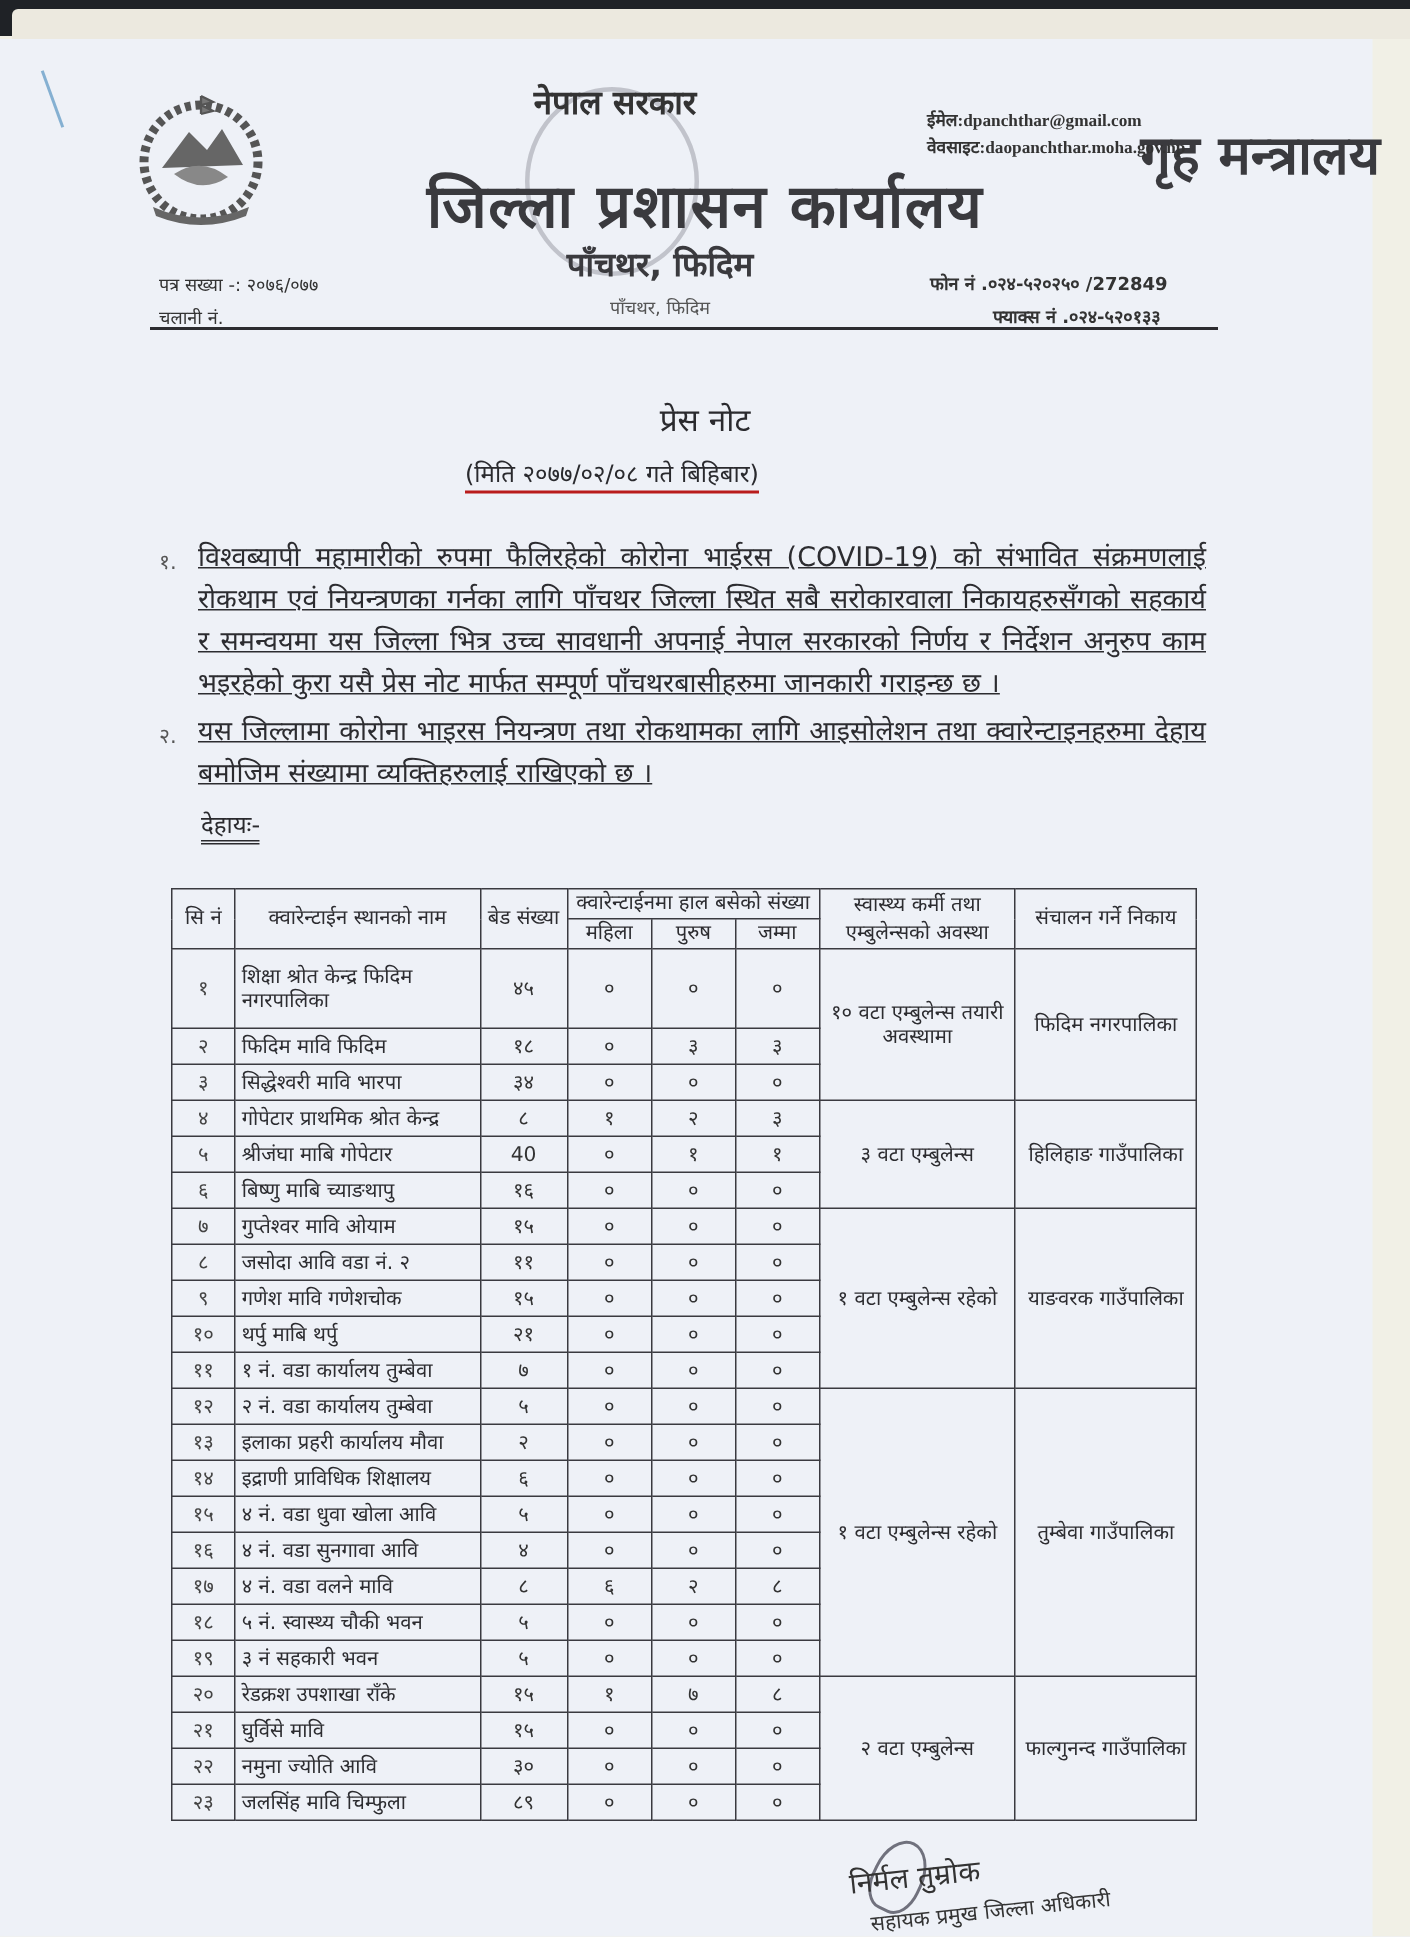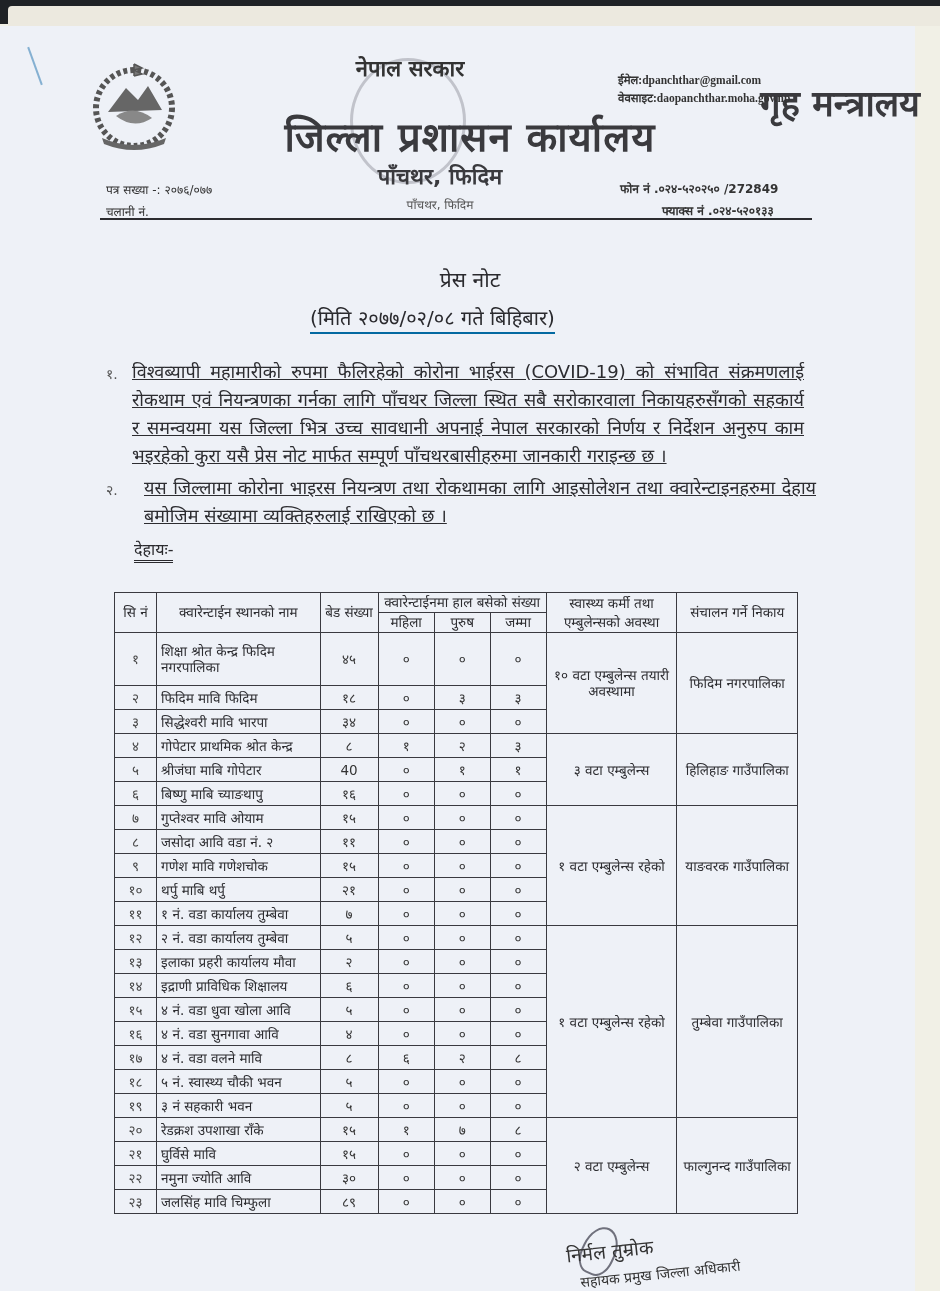--- a/index.html
+++ b/index.html
@@ -21,27 +21,27 @@
   .contact { position:absolute; right:140px; font-family:"Liberation Serif", serif; font-size:11.5px; font-weight:bold; color:#333; text-align:left; }
   .c-email { top:72px; left:618px; }
   .c-web { top:90px; left:618px; }
   .letter-no { position:absolute; left:106px; top:181px; font-size:12px; color:#333; }
   .chalani { position:absolute; left:106px; top:203px; font-size:12px; color:#333; }
   .phone { position:absolute; left:620px; top:180px; font-size:12px; font-weight:bold; color:#333; }
   .fax { position:absolute; left:662px; top:202px; font-size:12px; font-weight:bold; color:#333; }
   .hr-rule { position:absolute; left:100px; top:218px; width:712px; height:2px; background:#2c2c30; }
 
   .title { position:absolute; left:0; width:940px; top:265px; text-align:center; font-size:21px; color:#2a2a2e; }
-  .date { position:absolute; left:310px; top:304px; font-size:20px; color:#2a2a2e; border-bottom:2px solid #0369a1; padding-bottom:1px; }
+  .date { position:absolute; left:310px; top:304px; font-size:16px; color:#2a2a2e; border-bottom:2px solid #b91c1c; padding-bottom:1px; }
 
   .para { position:absolute; left:132px; width:672px; font-size:18px; line-height:28px; color:#2c2c30; text-align:justify;text-decoration:underline; }
   .para-num { position:absolute; left:106px; font-size:14px; color:#555; }
   .p1 { top:358px; }
   .p1n { top:364px; }
-  .p2 { top:474px;margin-left:12px; }
+  .p2 { top:474px; }
   .p2n { top:480px; }
   .dehay { position:absolute; left:134px; top:540px; font-size:16px; border-bottom:3px double #2a2a2e; line-height:20px; }
 
   
   table.qt { position:absolute; left:114px; top:592px; border-collapse:collapse; width:684px; font-size:13.5px; color:#2c2c30; }
   table.qt td, table.qt th { border:1.3px solid #3a3a40; padding:0 4px; font-weight:normal; }
   table.qt th { text-align:center; line-height:19px; font-size:13.5px; }
   table.qt td { height:23px; line-height:16px; }
   td.sn { text-align:center; width:34px; color:#444; }
   td.nm { text-align:left; width:159px; padding-left:6px; }

